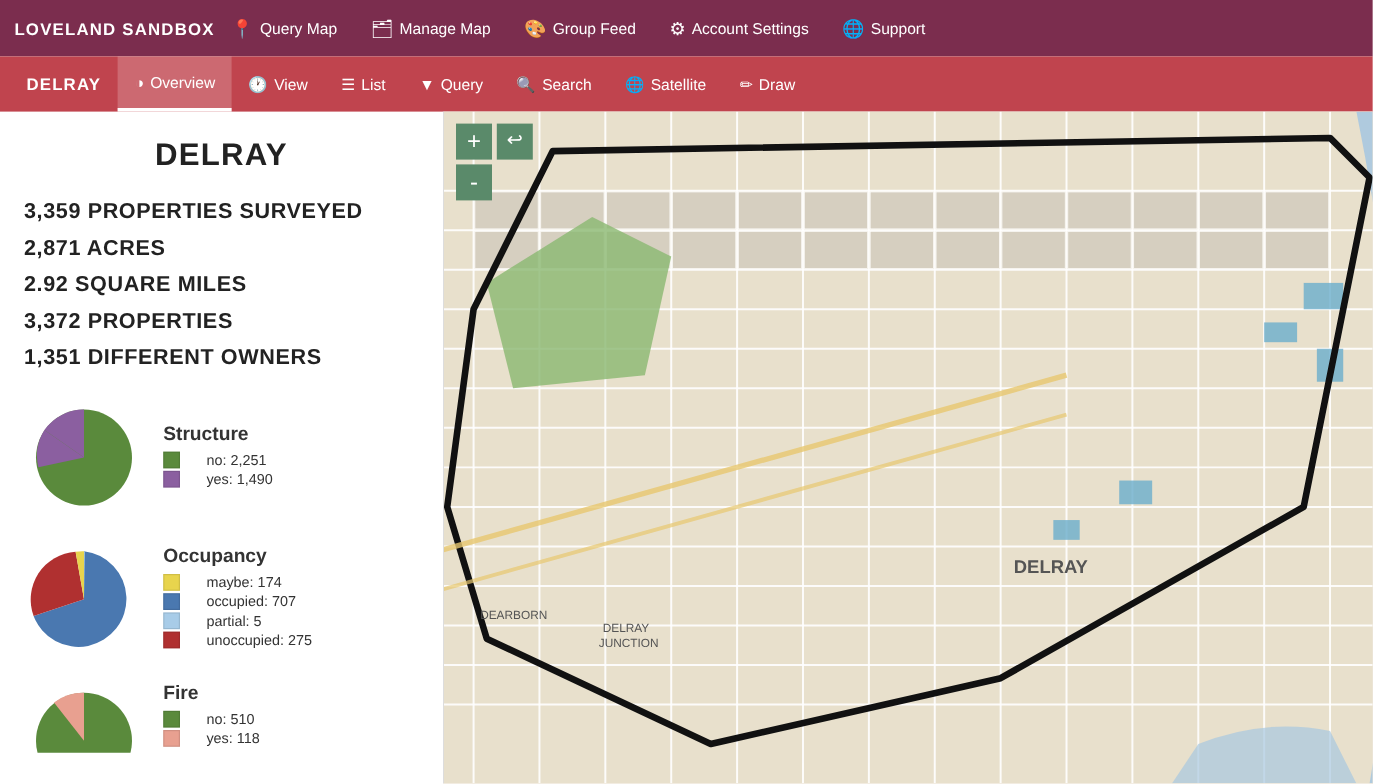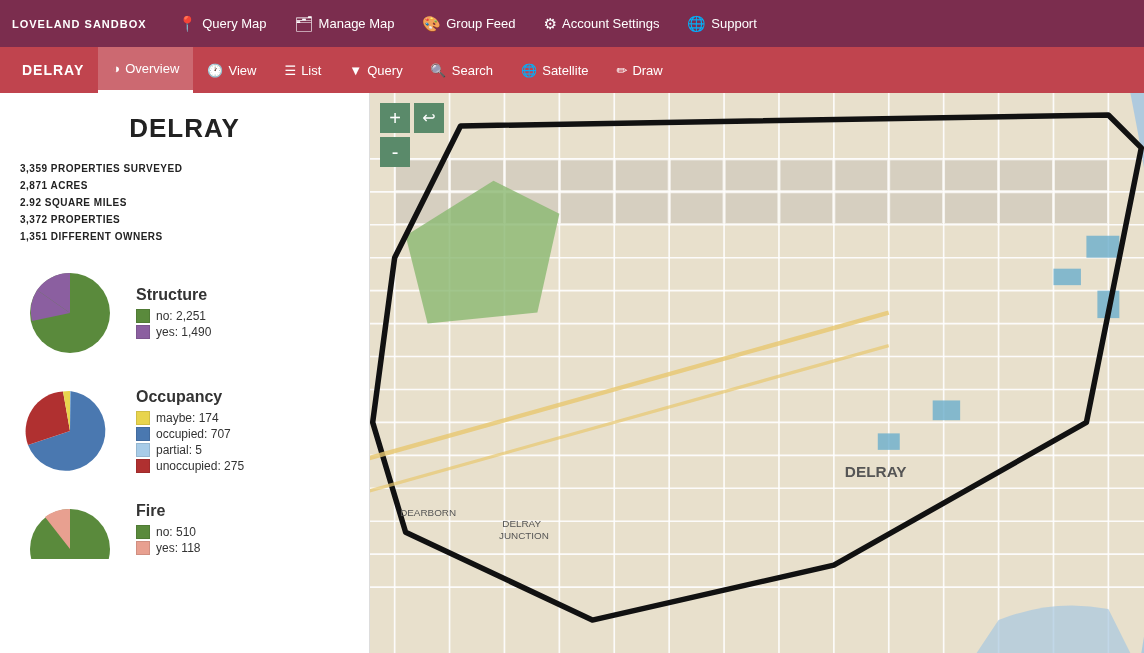--- a/index.html
+++ b/index.html
@@ -10,23 +10,22 @@
       background: #7b2d4e;
       display: flex;
       align-items: center;
       height: 47px;
       padding: 0 12px;
       gap: 0;
     }
     #top-nav .brand {
       color: #fff;
       font-weight: bold;
-      font-size: 11px;
+      font-size: 14px;
       letter-spacing: 1px;
-      margin-right: 18px;
     }
     .nav-item {
       color: #fff;
       font-size: 13px;
       display: flex;
       align-items: center;
       gap: 5px;
       padding: 0 14px;
       height: 100%;
       cursor: pointer;
@@ -83,21 +82,21 @@
     }
     #left-panel h1 {
       font-size: 26px;
       font-weight: bold;
       text-align: center;
       color: #222;
       margin-bottom: 16px;
       letter-spacing: 1px;
     }
     .stat-line {
-      font-size: 10px;
+      font-size: 18px;
       font-weight: bold;
       color: #222;
       line-height: 1.7;
       letter-spacing: 0.5px;
     }
     .charts-section {
       margin-top: 18px;
     }
     .chart-row {
       display: flex;
@@ -116,21 +115,21 @@
     }
     .chart-legend h4 {
       font-size: 16px;
       font-weight: bold;
       color: #333;
       margin-bottom: 5px;
     }
     .legend-item {
       display: flex;
       align-items: center;
-      gap: 6px;
+      gap: 22px;
       margin-bottom: 2px;
     }
     .legend-swatch {
       width: 14px;
       height: 14px;
       flex-shrink: 0;
       border: 1px solid rgba(0,0,0,0.1);
     }
 
     

